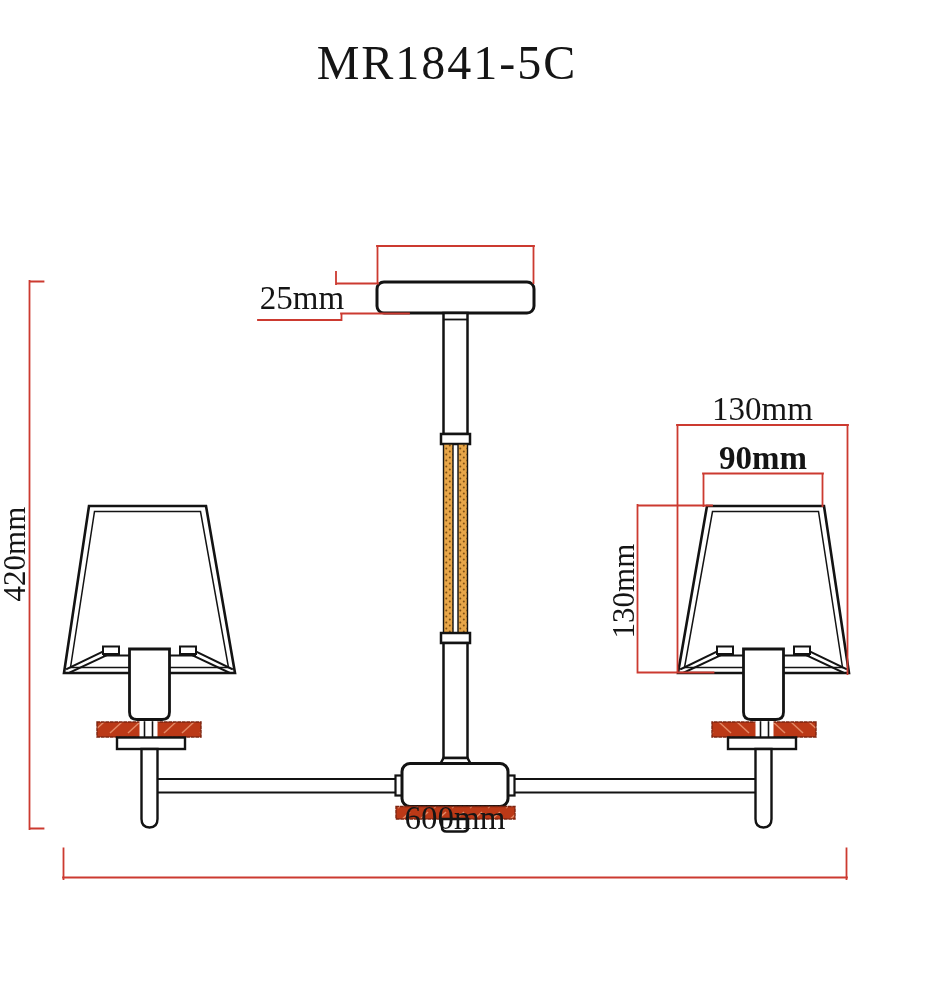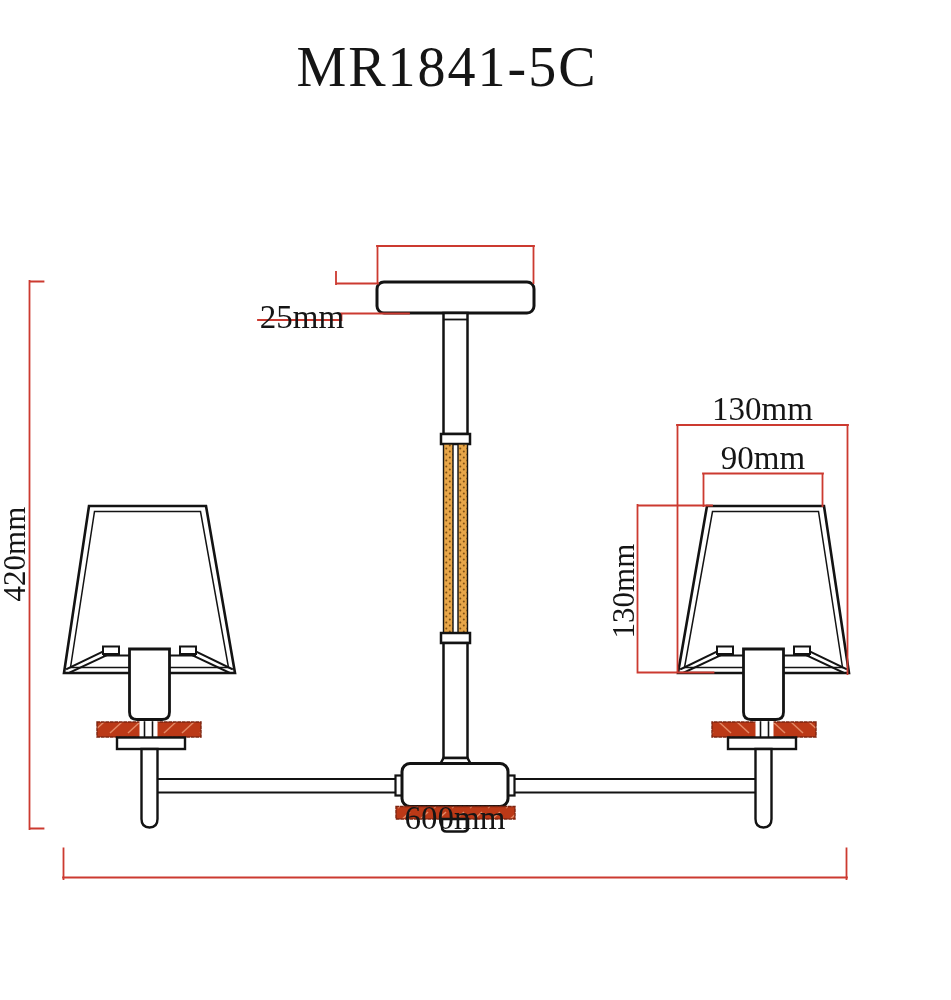--- a/index.html
+++ b/index.html
@@ -12,21 +12,21 @@
   }
   .art { position:absolute; left:0; top:0; width:951px; height:1000px; }
   .label {
     position:absolute;
     color:#151515;
     text-align:center;
     white-space:nowrap;
     line-height:1;
     font-family:"Liberation Serif","DejaVu Serif",serif;
   }
-  .title { left:147px; top:39px; width:600px; font-size:56px; letter-spacing:2px; }
+  .title { left:147px; top:39px; width:600px; font-size:48px; letter-spacing:2px; }
   .dim   { font-size:33px; }
   .rot   { transform:rotate(-90deg); font-size:31px; }
 </style>
 </head>
 <body>
 
 <div class="stage">
 
   <svg class="art" viewBox="0 0 951 1000" xmlns="http://www.w3.org/2000/svg">
     <defs>
@@ -103,25 +103,25 @@
         <path d="M703 473.5 H823 M703.5 473.5 V506 M822.5 473.5 V506"></path>
         <path d="M637.5 505 V672.5 M637.5 505.5 H712 M637.5 672.5 H713.5"></path>
         <path d="M63 877.5 H847 M63.5 848.5 V879 M846.5 848.5 V879"></path>
       </g>
     </g>
   </svg>
 
   <div class="label title">MR1841-5C</div>
 
 
-  <div class="label dim" style="left:232px; top:301px; width:140px;">25mm</div>
+  <div class="label dim" style="left:232px; top:282px; width:140px;">25mm</div>
 
   <div class="label rot" style="left:-54px; top:537px; width:140px; height:34px;">420mm</div>
 
   <div class="label dim" style="left:677px; top:393px; width:171px;">130mm</div>
 
-  <div class="label dim" style="left:703px; top:442px; width:120px;">90mm</div>
+  <div class="label dim" style="left:703px; top:442px; width:120px;font-weight:bold;">90mm</div>
 
   <div class="label rot" style="left:554px; top:575px; width:140px; height:32px;">130mm</div>
 
   <div class="label dim" style="left:155px; top:802px; width:600px;">600mm</div>
 
 </div>
 
 </body></html>

